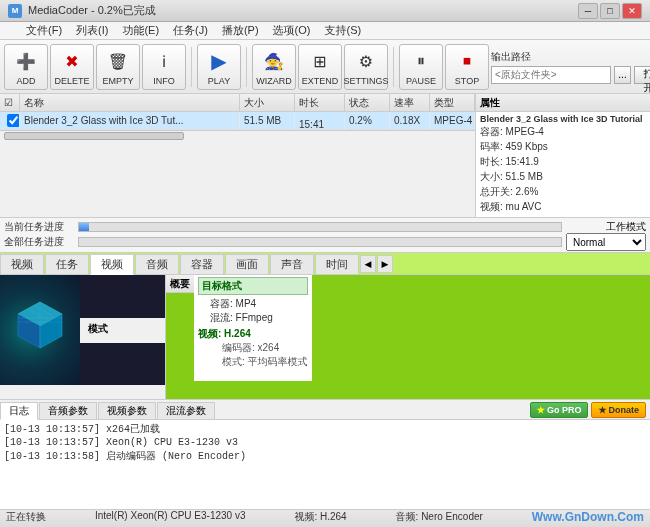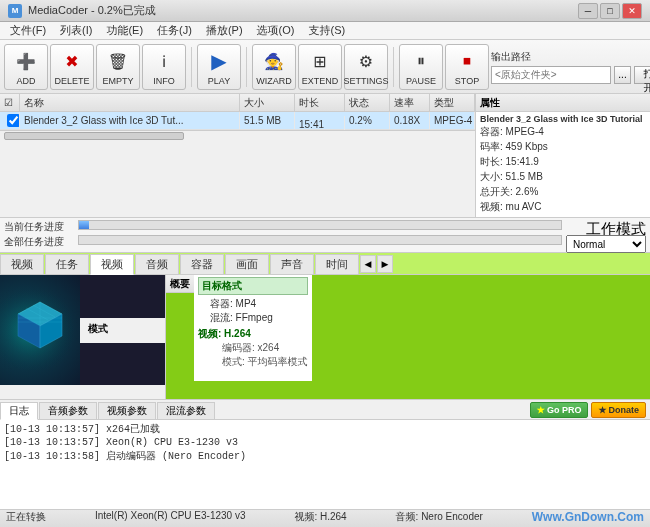--- a/index.html
+++ b/index.html
@@ -48,21 +48,21 @@
       font-size: 9px; cursor: pointer;
       border-radius: 2px;
     }
     .title-btn.close { background: #e05050; color: white; }
     
     .menu-bar {
       background: #f5f5f5;
       height: 18px;
       display: flex;
       align-items: center;
-      padding: 0 4px;
+      padding: 0 20px;
       border-bottom: 1px solid #ccc;
       gap: 2px;
     }
     .menu-item {
       padding: 1px 6px;
       font-size: 11px;
       cursor: pointer;
       color: #333;
     }
     
@@ -202,20 +202,21 @@
       border-radius: 2px;
     }
     
     .progress-area {
       padding: 2px 4px;
       background: #f5f5f5;
       border-bottom: 1px solid #ccc;
     }
     .progress-row {
       display: flex;
+      align-items: center;
       height: 14px;
       gap: 4px;
       margin-bottom: 1px;
     }
     .progress-label {
       font-size: 10px;
       color: #333;
       width: 70px;
       flex-shrink: 0;
     }
@@ -555,21 +556,21 @@
       </div>
     </div>
   </div>
 
   <div class="progress-area">
     <div class="progress-row">
       <span class="progress-label">当前任务进度</span>
       <div class="progress-bar-container">
         <div class="progress-bar-fill" style="width:2%;"></div>
       </div>
-      <span style="width:80px; text-align:right; font-size:15px;">工作模式</span>
+      <span style="width:80px; text-align:right; font-size:10px;">工作模式</span>
     </div>
     <div class="progress-row">
       <span class="progress-label">全部任务进度</span>
       <div class="progress-bar-container">
         <div class="progress-bar-fill" style="width:0%;"></div>
       </div>
       <select class="refresh-select" style="width:80px; height:18px; font-size:10px;">
         <option>Normal</option>
         <option>Batch</option>
         <option>Daemon</option>

